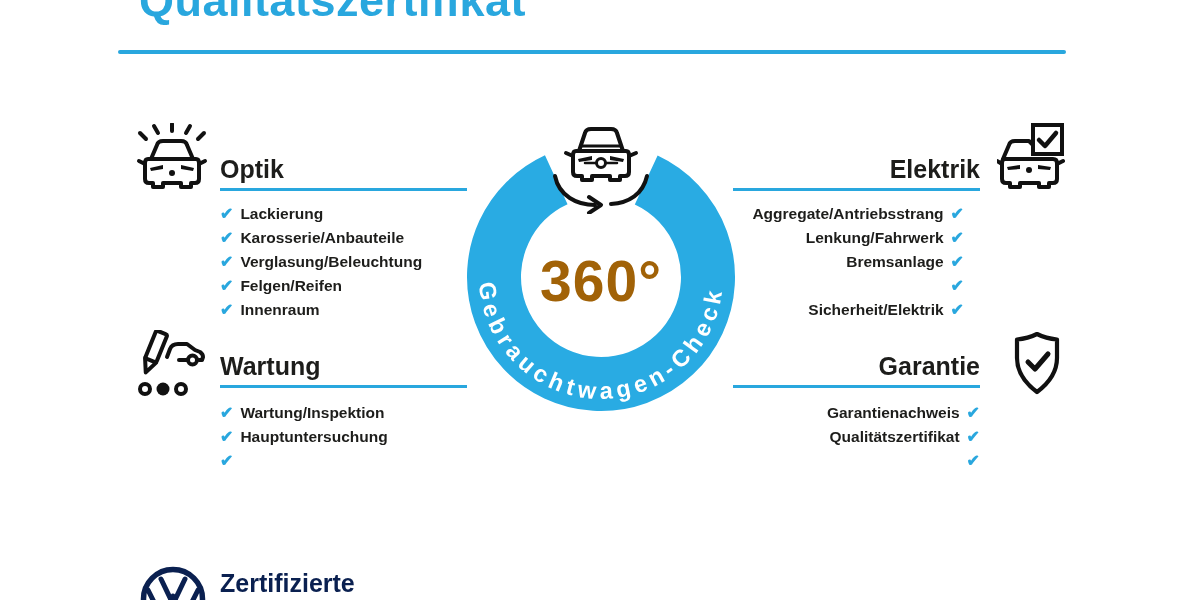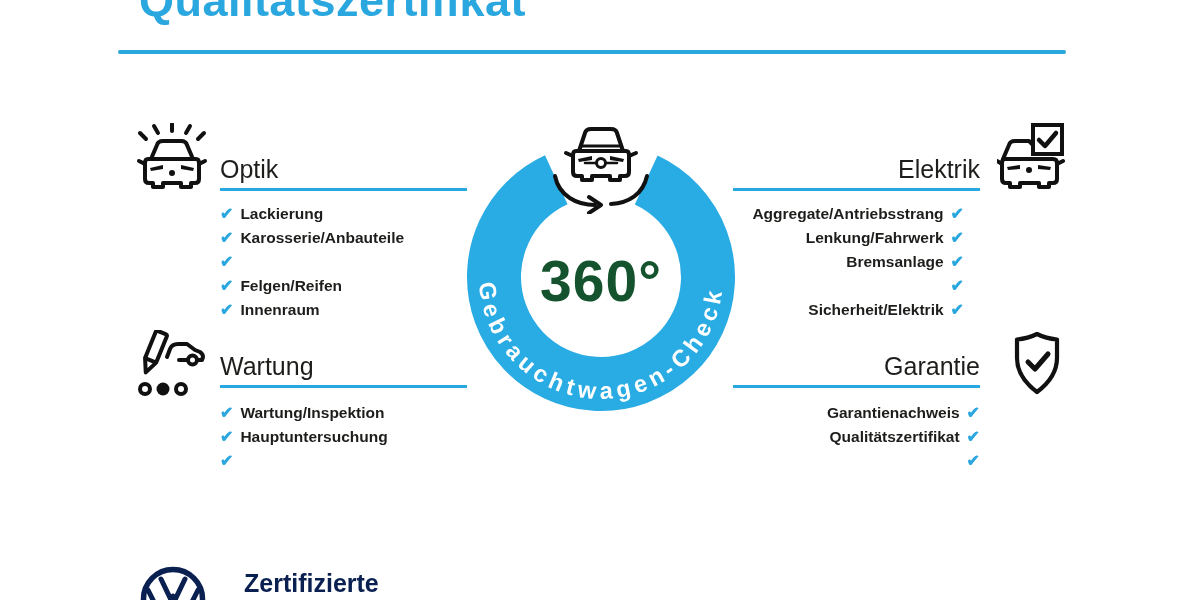--- a/index.html
+++ b/index.html
@@ -10,36 +10,36 @@
   }
   .abs { position:absolute; }
 
   .page-title {
     left:139px; top:-22px;
     font-size:45px; line-height:45px; font-weight:bold;
     color:#29a7de; letter-spacing:0.5px; white-space:nowrap;
   }
   .title-rule { left:118px; top:50px; width:948px; height:3.5px; background:#29a7de; border-radius:2px; }
 
-  .sec-title { font-size:25px; font-weight:normal; color:#1d1d1b; white-space:nowrap; }
+  .sec-title { font-size:25px; font-weight:bold; color:#1d1d1b; white-space:nowrap; }
   .sec-underline { height:3px; background:#29a7de; }
 
   .list { display:flex; flex-direction:column; }
   .row { height:24px; display:flex; align-items:center; gap:7px; font-size:15.5px; font-weight:bold; white-space:nowrap; }
   .row.rtl { justify-content:flex-end; }
   .check { color:#29a7de; font-size:16px; font-weight:bold; line-height:1; }
   .right-align { text-align:right; }
 
   .degree {
     left:501px; top:253px; width:200px; text-align:center;
-    font-size:57px; line-height:57px; font-weight:bold; color:#14532d; letter-spacing:1px;
+    font-size:57px; line-height:57px; font-weight:bold; color:#a16207; letter-spacing:1px;
   }
 
   .footer-label {
-    left:220px; top:569px; font-size:25px; font-weight:bold; color:#0a2050; white-space:nowrap;margin-left:24px;
+    left:220px; top:569px; font-size:25px; font-weight:bold; color:#0a2050; white-space:nowrap;
   }
 
   svg { display:block; }
 </style>
 </head>
 <body>
 
 <div class="abs page-title">Qualitätszertifikat</div>
 <div class="abs title-rule"></div>
 
@@ -66,20 +66,21 @@
   <div class="row">
     <span class="check">✔</span>
     <span>Lackierung</span>
   </div>
   <div class="row">
     <span class="check">✔</span>
     <span>Karosserie/Anbauteile</span>
   </div>
   <div class="row">
     <span class="check">✔</span>
+    <span>Verglasung/Beleuchtung</span>
   </div>
   <div class="row">
     <span class="check">✔</span>
     <span>Felgen/Reifen</span>
   </div>
   <div class="row">
     <span class="check">✔</span>
     <span>Innenraum</span>
   </div>
 </div>

